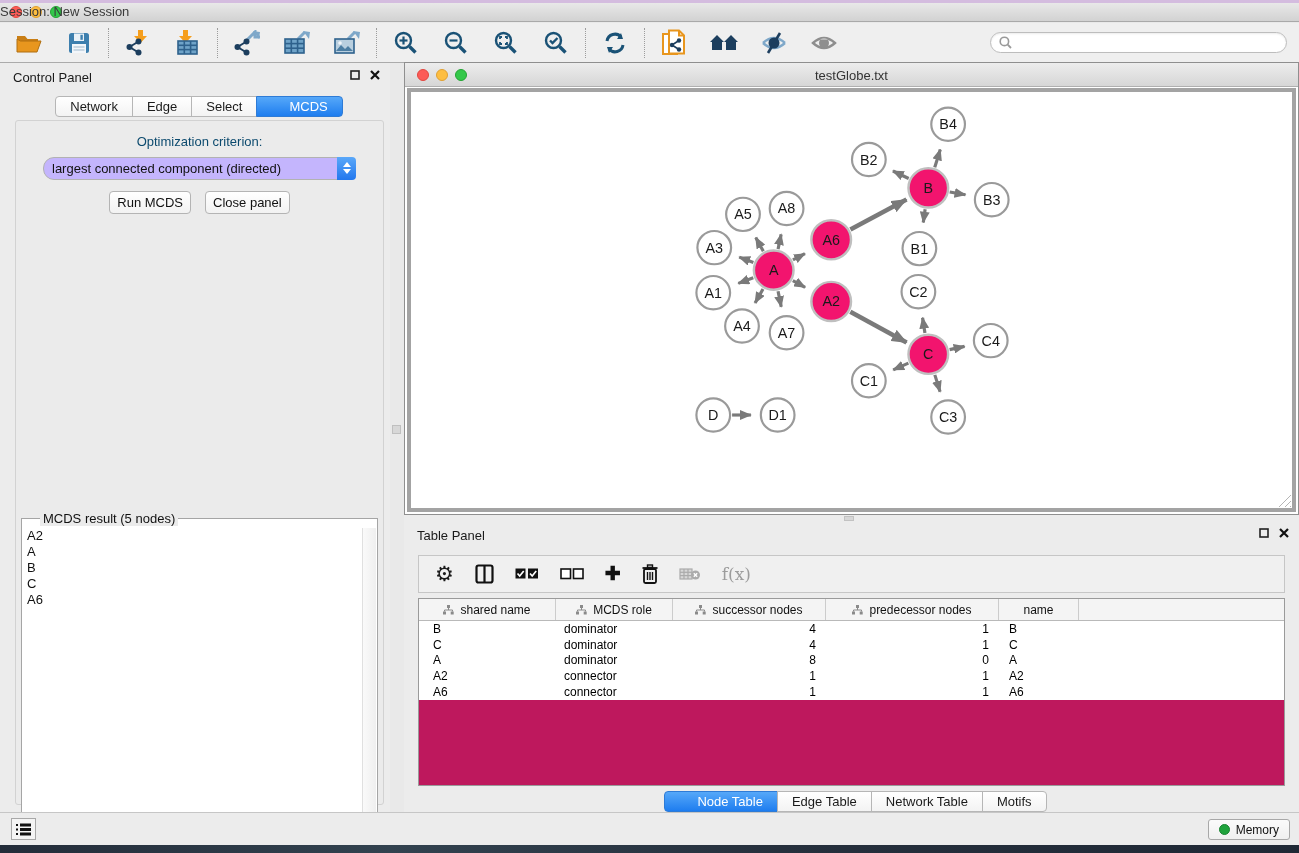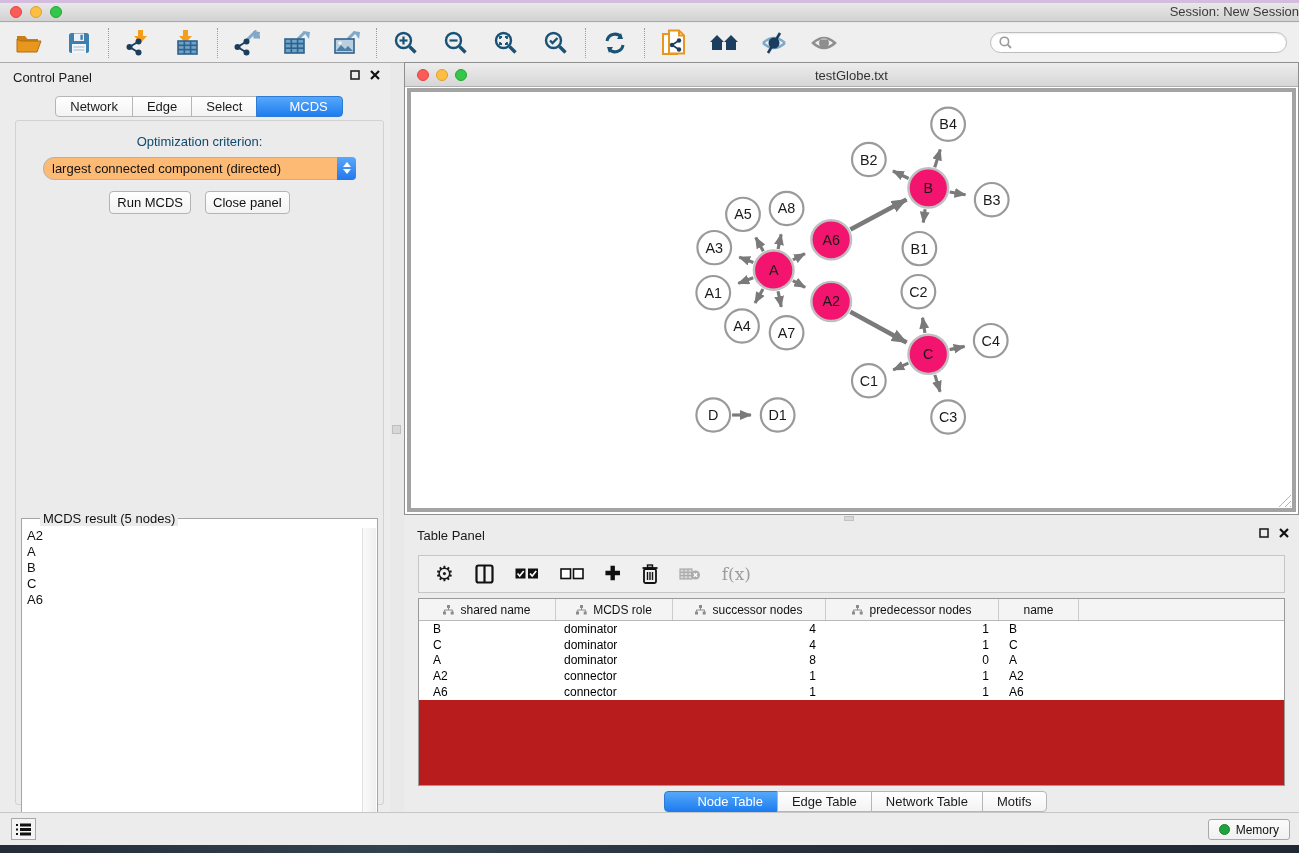--- a/index.html
+++ b/index.html
@@ -9,21 +9,21 @@
   
   .titlebar { position:absolute; left:0; top:0; width:1299px; height:22px;
     background:linear-gradient(#ECECEC,#D2D2D2); border-bottom:1px solid #A9A9A9; }
   .accent-strip { position:absolute; left:0; top:0; width:100%; height:3px; background:#D4BCDF; }
   .traffic { position:absolute; left:10px; top:6px; display:flex; gap:8px; }
   .tl-dot { width:12px; height:12px; border-radius:50%; }
   .tl-red { background:#FC5B57; border:1px solid #E2463F; }
   .tl-yellow { background:#FDBE41; border:1px solid #E0A album32; }
   .tl-yellow { background:#FDBE41; border:1px solid #E0A032; }
   .tl-green { background:#34C84A; border:1px solid #23A433; }
-  .tb-title { position:absolute; left:0; top:4px; width:100%; text-align:right;
+  .tb-title { position:absolute; left:0; top:4px; width:100%; text-align:left;
     font-size:13px; color:#3A3A3A; }
 
   
   .toolbar { position:absolute; left:0; top:23px; width:1299px; height:40px;
     background:#EFEFEF; border-bottom:1px solid #ABABAB; display:flex; align-items:center;
     padding:0 8px 0 14px; }
   .tb-group { display:flex; align-items:center; gap:20px; padding:0 14px; }
   .tb-sep { width:0; height:30px; border-left:1px dotted #9C9C9C; }
   .tb-btn { display:flex; align-items:center; justify-content:center; width:30px; height:30px; cursor:default; }
   .search-box { margin-left:auto; margin-right:4px; width:297px; height:21px; background:#fff;
@@ -41,21 +41,21 @@
   .tab-row { display:flex; }
   .tab { height:21px; line-height:19px; padding:0 14px; background:linear-gradient(#FFFFFF,#F3F3F3);
     border:1px solid #B6B6B6; margin-left:-1px; font-size:13px; color:#1A1A1A; text-align:center; }
   .tab:first-child { border-radius:4px 0 0 4px; margin-left:8px; }
   .tab:last-child { border-radius:0 4px 4px 0; }
   .tab.active { background:linear-gradient(#56A8F9,#1E7DEF); color:#fff; border-color:#2E7BD6;padding-left:32px; }
 
   .cp-content { position:absolute; left:15px; top:57px; width:369px; height:685px;
     background:#EBEBEB; border:1px solid #D2D2D2; border-radius:3px; }
   .opt-label { margin-top:13px; text-align:center; font-size:13px; color:#0c4a6e; }
-  .criterion-select { position:absolute; left:27px; top:36px; width:313px; height:23px; background:#fdba74;
+  .criterion-select { position:absolute; left:27px; top:36px; width:313px; height:23px; background:#c4b5fd;
     border:1px solid #B2B2B2; border-radius:11px; display:flex; align-items:center; }
   .criterion-select .val { flex:1; font-size:13px; padding-left:8px; color:#111; white-space:nowrap; }
   .stepper { width:19px; height:23px; margin:-1px -1px 0 0; border-radius:0 4px 4px 0;
     background:linear-gradient(#5AA8F9,#2277EE); display:flex; flex-direction:column; align-items:center; justify-content:center; gap:2px; }
   .stepper .tri-up { width:0; height:0; border-left:4px solid transparent; border-right:4px solid transparent; border-bottom:5px solid #fff; }
   .stepper .tri-dn { width:0; height:0; border-left:4px solid transparent; border-right:4px solid transparent; border-top:5px solid #fff; }
   .cp-buttons { position:absolute; left:0; top:70px; width:100%; display:flex; justify-content:center; gap:14px; }
   .btn { height:23px; padding:0 7px; font-size:13px; color:#111; background:linear-gradient(#FFFFFF,#F2F2F2);
     border:1px solid #B4B4B4; border-radius:4px; }
 
@@ -85,21 +85,21 @@
   
   .table-panel { position:absolute; left:404px; top:515px; width:895px; height:297px; background:#ECECEC; }
   .h-grip { position:absolute; left:440px; top:1px; width:10px; height:5px; background:#D7D7D7; border:1px solid #C2C2C2; }
   .tp-toolbar { position:absolute; left:14px; top:40px; width:867px; height:38px; background:#F0F0F0;
     border:1px solid #C6C6C6; display:flex; align-items:center; gap:21px; padding-left:16px; }
   .tp-btn { display:flex; align-items:center; justify-content:center; height:26px; }
   .glyph-gear { font-size:21px; color:#1A1A1A; line-height:22px; }
   .glyph-plus { font-size:19px; color:#111; font-weight:bold; line-height:20px; }
   .glyph-fx { font-family:"DejaVu Serif", serif; font-size:17px; color:#9C9C9C; }
 
-  .data-table { position:absolute; left:14px; top:83px; width:867px; height:188px; background:#b91c1c; border:1px solid #9A9A9A; overflow:hidden; }
+  .data-table { position:absolute; left:14px; top:83px; width:867px; height:188px; background:#be185d; border:1px solid #9A9A9A; overflow:hidden; }
   .t-head { display:grid; grid-template-columns:137px 117px 153px 173px 80px 1fr; height:22px;
     background:#F4F4F4; border-bottom:1px solid #B9B9B9; }
   .th { display:flex; align-items:center; justify-content:center; gap:6px; font-size:12px; color:#111;
     border-right:1px solid #CCCCCC; overflow:hidden; }
   .th.filler { border-right:none; }
   .t-body { background:#fff; }
   .trow { display:grid; grid-template-columns:137px 117px 153px 173px 80px 1fr; height:15.8px; align-items:center; }
   .td { font-size:12px; color:#000; white-space:nowrap; overflow:hidden; }
   .td.c0 { padding-left:14px; } .td.c1 { padding-left:8px; }
   .td.c2 { text-align:right; padding-right:10px; } .td.c3 { text-align:right; padding-right:10px; }

